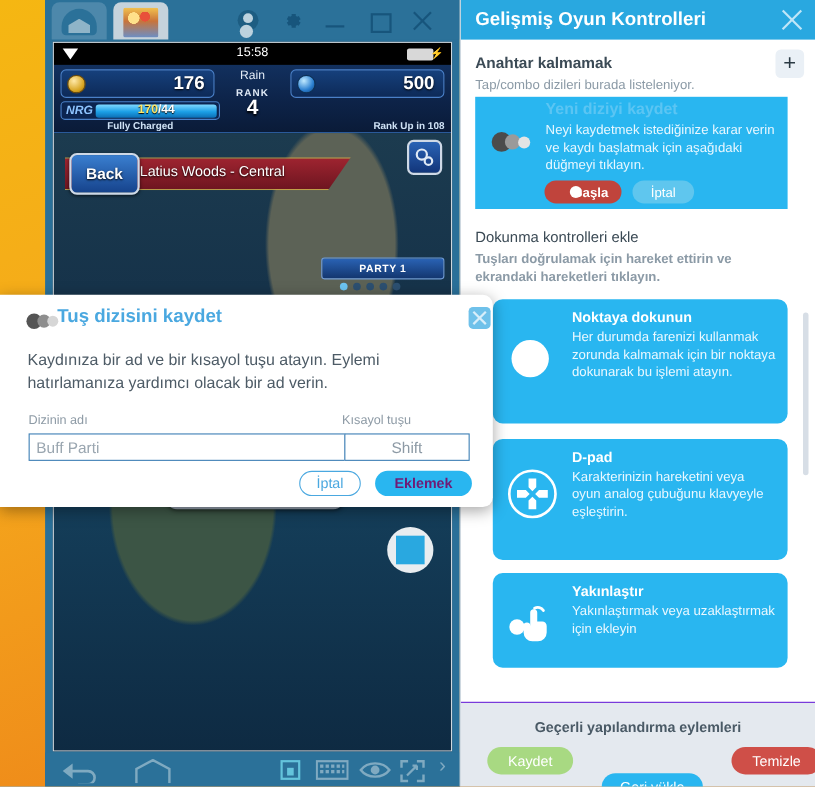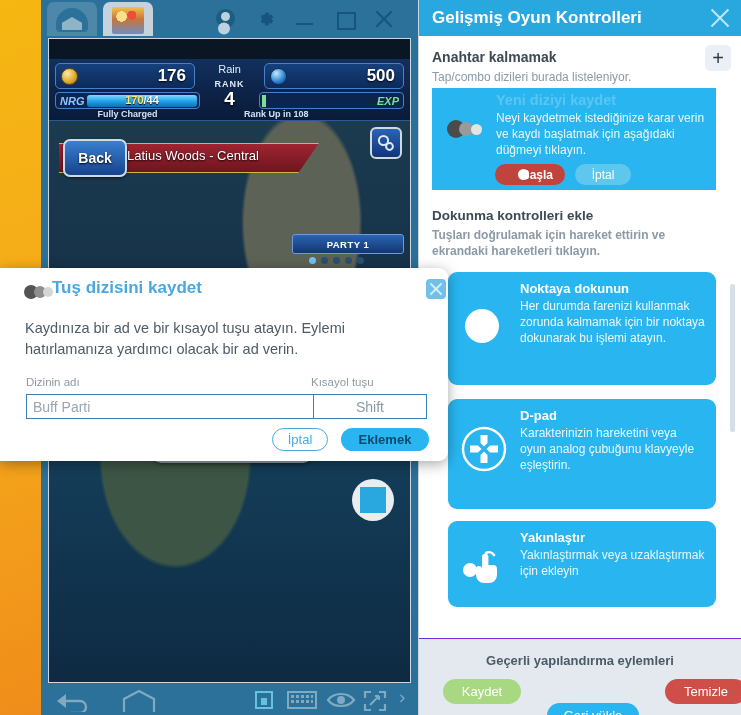--- a/index.html
+++ b/index.html
@@ -128,21 +128,21 @@
   #nrg-text { position:absolute; left:31px; top:1px; width:110px; text-align:center;
     font-size:11px; font-weight:bold; color:#ffe86a; text-shadow:0 1px 1px #000; }
   #nrg-text .den { color:#fff; }
   #nrg-sub { position:absolute; left:6px; top:50px; width:145px; text-align:center;
     font-size:9px; color:#cfe2f5; font-weight:bold; }
   #exp-box { position:absolute; right:6px; top:33px; width:145px; height:17px;
     border:1px solid #4a80c8; border-radius:4px; background:#0b2450; }
   #exp-fill { position:absolute; left:2px; top:2px; width:4px; height:12px; background:#7ee08a; }
   #exp-label { position:absolute; right:4px; top:2px; font-size:11px; font-weight:bold;
     font-style:italic; color:#7ee08a; }
-  #exp-sub { position:absolute; right:6px; top:50px; width:160px; text-align:left;
+  #exp-sub { position:absolute; right:6px; top:50px; width:160px; text-align:right;
     font-size:9px; color:#cfe2f5; font-weight:bold; }
 
   
   #map {
     position:absolute; left:0; top:82px; width:100%; height:563px;
     background:
       radial-gradient(ellipse at 70% 18%, #5c6256 0 16%, transparent 17%),
       radial-gradient(ellipse at 35% 60%, #3c5545 0 22%, transparent 23%),
       linear-gradient(180deg,#1c3b4f 0%, #16334a 25%, #15405c 55%, #0e2a42 100%);
   }
@@ -292,21 +292,21 @@
     color:#fff; font-size:12px; font-weight:bold; cursor:pointer;
   }
   #rc-start .dot { position:absolute; left:9px; top:5px; width:11px; height:11px; border-radius:50%; background:#fff; }
   #rc-start span { margin-left:14px; }
   #rc-cancel {
     position:absolute; left:143px; top:76px; width:56px; height:21px; border-radius:11px;
     background:#5fc6ee; display:flex; align-items:center; justify-content:center;
     color:#fff; font-size:12px; cursor:pointer;
   }
 
-  #sec2-title { position:absolute; left:13px; top:208px; font-size:13.5px; font-weight:bold; color:#3b4a55; }
+  #sec2-title { position:absolute; left:13px; top:208px; font-size:13.5px; font-weight:normal; color:#3b4a55; }
   #sec2-sub { position:absolute; left:13px; top:227px; width:290px; font-size:12px; color:#8b9aa6; line-height:1.35;font-weight:bold; }
 
   .ctrl-card {
     position:absolute; left:29px; width:268px; border-radius:9px; background:#29b6f0;
   }
   .cc-title { position:absolute; left:72px; top:9px; font-size:13px; font-weight:bold; color:#fff; }
   .cc-desc { position:absolute; left:72px; top:27px; width:186px; font-size:12px; color:#eaf8ff; line-height:1.32; }
   #card-tap { top:272px; height:113px; }
   #card-dpad { top:399px; height:110px; }
   #card-zoom { top:521px; height:86px; }
@@ -375,21 +375,21 @@
     text-align:center; outline:none; z-index:3;
     font-family:"Liberation Sans", sans-serif;
   }
   #m-cancel {
     position:absolute; left:272px; top:428px; width:56px; height:23px; border-radius:12px;
     border:1.5px solid #4aa8e0; color:#4aa8e0; font-size:13px; background:#fff;
     display:flex; align-items:center; justify-content:center; z-index:3; cursor:pointer;
   }
   #m-ok {
     position:absolute; left:341px; top:428px; width:88px; height:23px; border-radius:12px;
-    background:#29b6f0; color:#0c4a6e; font-size:13px; font-weight:bold;
+    background:#29b6f0; color:#701a75; font-size:13px; font-weight:bold;
     display:flex; align-items:center; justify-content:center; z-index:3; cursor:pointer;
   }
 </style>
 </head>
 <body>
 
 <div id="emu">
 
   <div id="emu-titlebar">
     <div class="tab" id="tab-home">
@@ -406,20 +406,26 @@
         <path fill="#17557c" d="M17.3 11.5l-1.4-.8a6 6 0 0 0 0-1.4l1.4-.8-1.7-3-1.5.7a6 6 0 0 0-1.2-.7V3.8H9.1v1.7a6 6 0 0 0-1.2.7l-1.5-.7-1.7 3 1.4.8a6 6 0 0 0 0 1.4l-1.4.8 1.7 3 1.5-.7a6 6 0 0 0 1.2.7v1.7h3.8v-1.7a6 6 0 0 0 1.2-.7l1.5.7 1.7-3z"></path>
       </svg>
     </div>
     <div class="tb-icon" id="tb-min"></div>
     <div class="tb-icon" id="tb-max"></div>
     <div class="tb-icon" id="tb-close"></div>
   </div>
 
   <div id="screen">
 
+    <div id="statusbar">
+      <div id="sb-wifi"></div>
+      <div id="sb-time">15:58</div>
+      <div id="sb-batt"></div>
+      <div id="sb-bolt">⚡</div>
+    </div>
 
     <div id="hud">
       <div class="hud-pill" id="hud-gold">
         <div class="hud-coin"></div>
         <div class="hud-num">176</div>
       </div>
       <div id="hud-name">Rain</div>
       <div id="hud-rank-label">RANK</div>
       <div id="hud-rank-val">4</div>
       <div class="hud-pill" id="hud-gem">
@@ -427,24 +433,20 @@
         <div class="hud-num">500</div>
       </div>
 
       <div id="nrg-box">
         <div id="nrg-label">NRG</div>
         <div id="nrg-bar"></div>
         <div id="nrg-text"><span>170</span><span class="den">/44</span></div>
       </div>
       <div id="nrg-sub">Fully Charged</div>
 
-      <div id="exp-box">
-        <div id="exp-fill"></div>
-        <div id="exp-label">EXP</div>
-      </div>
       <div id="exp-sub">Rank Up in 108</div>
     </div>
 
     <div id="map">
       <div id="banner"></div>
       <div id="banner-text">Latius Woods - Central</div>
       <div id="back-btn">Back</div>
       <div id="map-gear">
         <svg width="22" height="22" viewBox="0 0 22 22" aria-hidden="true">
           <circle cx="8.5" cy="8.5" r="4.6" fill="none" stroke="#dfe9f5" stroke-width="2"></circle>

